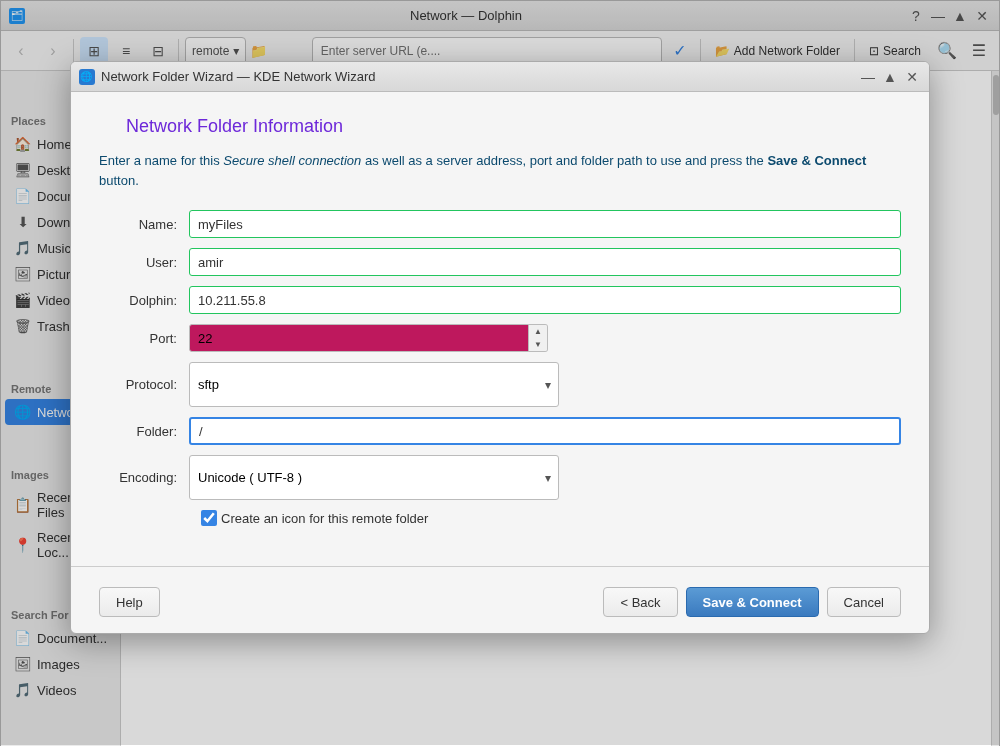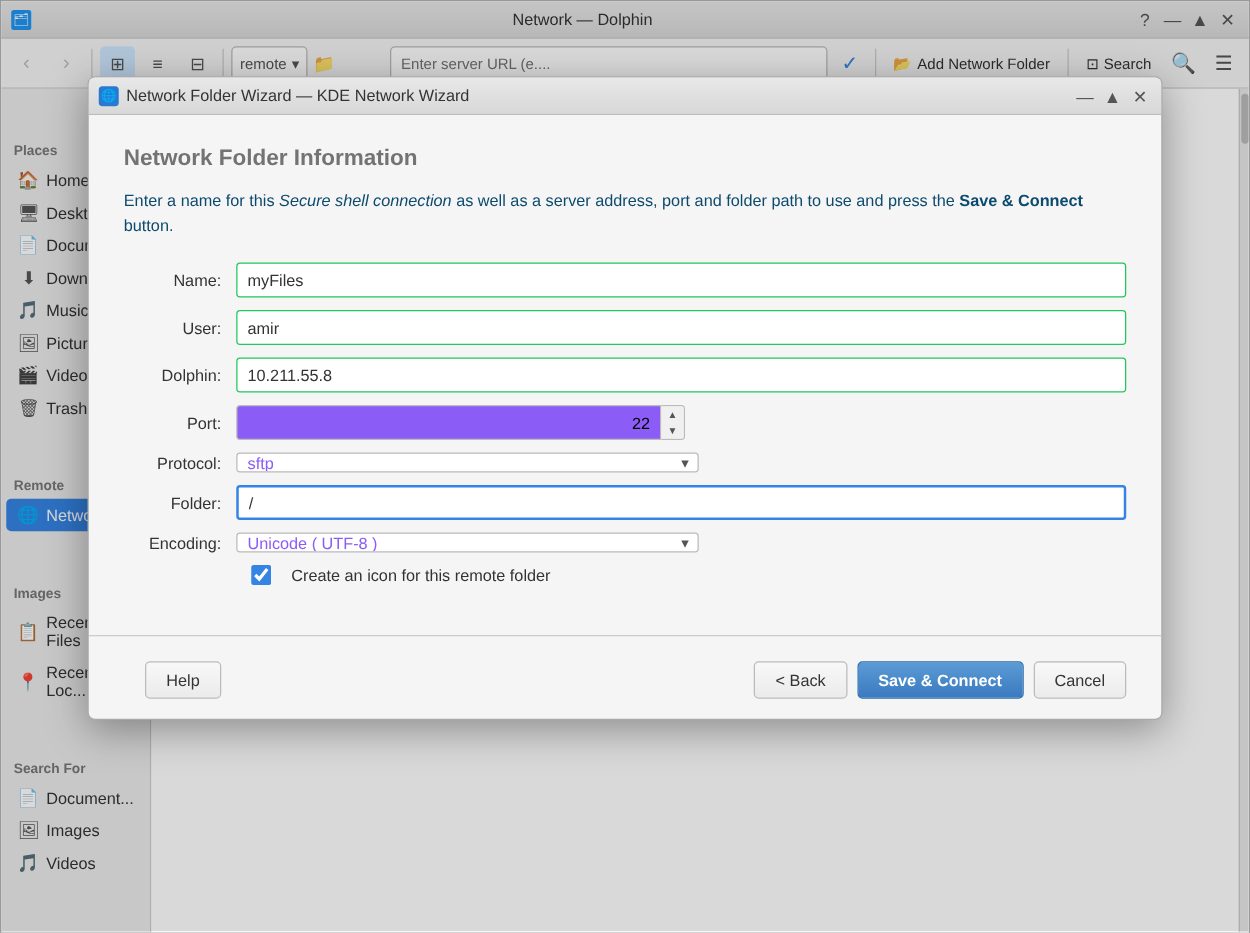--- a/index.html
+++ b/index.html
@@ -276,23 +276,24 @@
       display: flex;
       gap: 4px;
     }
 
     .dialog-content {
       padding: 24px 28px 16px 28px;
     }
 
     .dialog-heading {
       font-size: 18px;
-      font-weight: bold;
-      color: #737373;
+      font-weight: normal;
+      color: #6d28d9;
       margin-bottom: 14px;
+      margin-left: 27px;
     }
 
     .dialog-description {
       font-size: 13px;
       color: #0c4a6e;
       line-height: 1.5;
       margin-bottom: 20px;
     }
 
     .dialog-description em {
@@ -336,22 +337,21 @@
       width: 370px;
     }
 
     .port-input {
       width: 340px;
       height: 28px;
       border: 1px solid #bbb;
       border-radius: 3px 0 0 3px;
       padding: 0 8px;
       font-size: 13px;
-      background: #8b5cf6;
-      text-align: right;
+      background: #be185d;
       outline: none;
     }
 
     .port-spinner {
       display: flex;
       flex-direction: column;
       border: 1px solid #bbb;
       border-left: none;
       border-radius: 0 3px 3px 0;
       overflow: hidden;
@@ -373,47 +373,47 @@
     .select-wrap {
       position: relative;
       display: flex;
       align-items: center;
     }
 
     .form-select {
       appearance: none;
       -webkit-appearance: none;
       width: 370px;
-      height: 16px;
+      height: 45px;
       border: 1px solid #bbb;
       border-radius: 3px;
       padding: 0 28px 0 8px;
       font-size: 13px;
       background: white;
-      color: #8b5cf6;
+      color: #000000;
       cursor: pointer;
       outline: none;
     }
 
     .select-arrow {
       position: absolute;
       right: 8px;
       pointer-events: none;
       color: #555;
       font-size: 12px;
     }
 
     .encoding-select {
       width: 370px;
     }
 
     .checkbox-row {
       display: flex;
       align-items: center;
-      gap: 16px;
+      gap: 4px;
       padding-left: 102px;
       margin-top: 8px;
       margin-bottom: 8px;
     }
 
     .checkbox-input {
       width: 16px; height: 16px;
       accent-color: #3584e4;
       cursor: pointer;
     }
@@ -427,21 +427,20 @@
       height: 1px;
       background: #ccc;
       margin: 16px 0 12px 0;
     }
 
     .dialog-footer {
       display: flex;
       justify-content: space-between;
       align-items: flex-start;
       padding: 8px 28px 16px 28px;
-      margin-left: 17px;
     }
 
     .footer-btn {
       height: 30px;
       padding: 0 16px;
       border: 1px solid #bbb;
       border-radius: 4px;
       background: linear-gradient(to bottom, #f8f8f8, #ebebeb);
       cursor: pointer;
       font-size: 13px;

